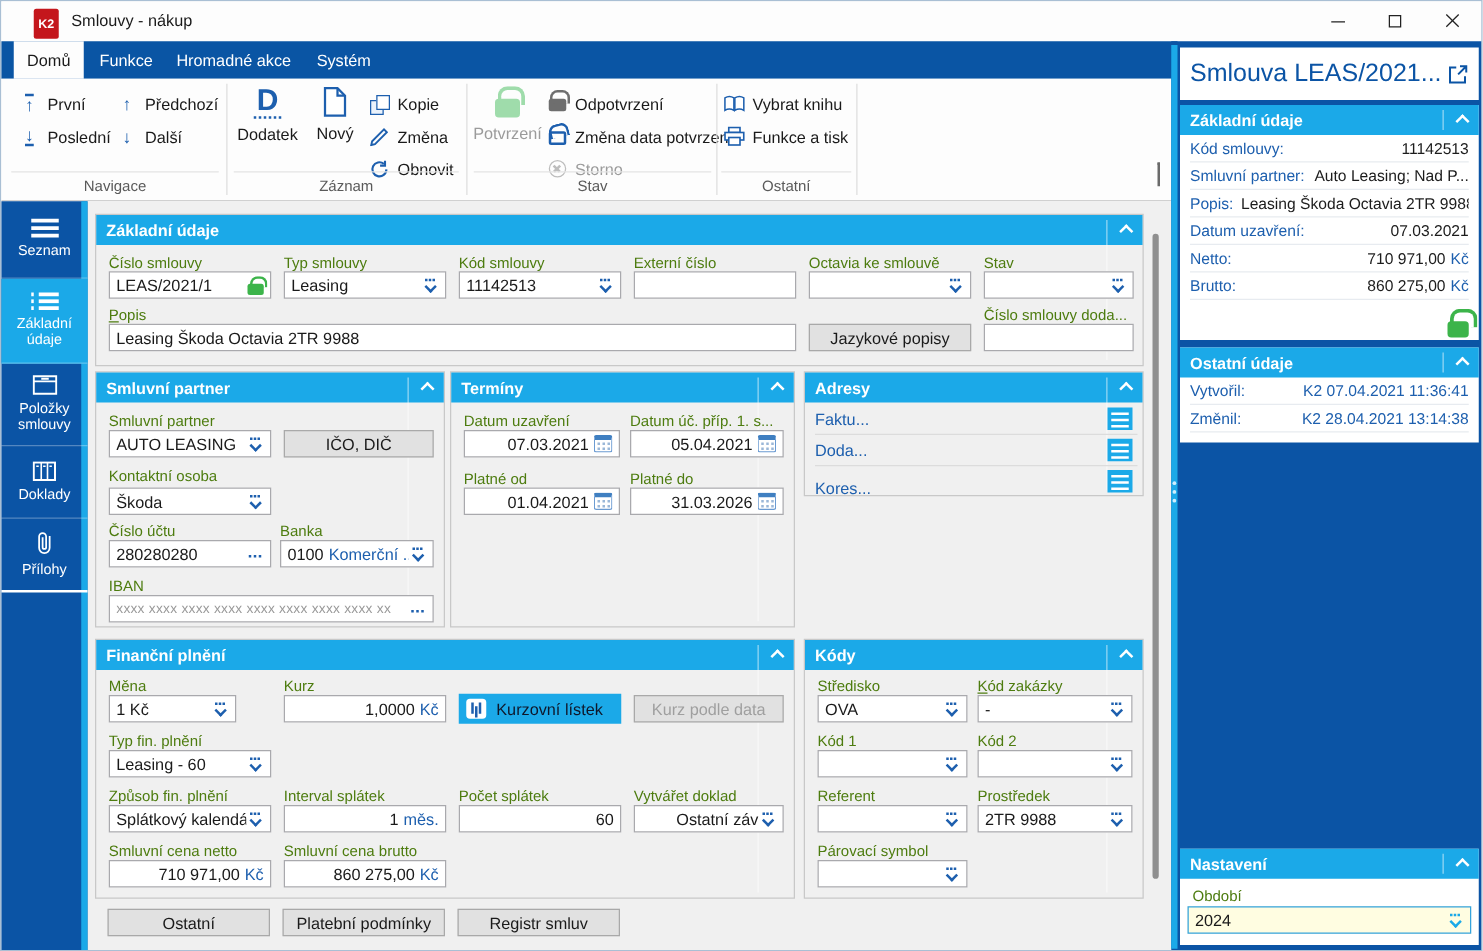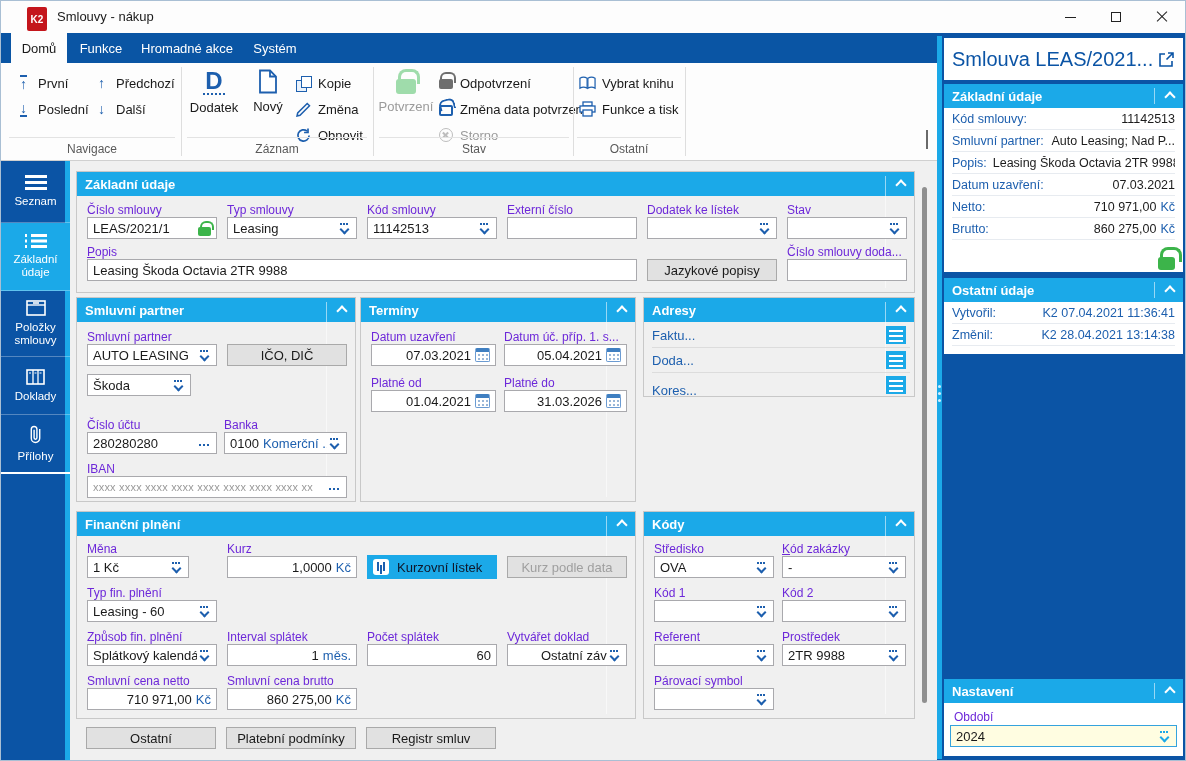--- a/index.html
+++ b/index.html
@@ -70,21 +70,21 @@
   .ic-dotlist { position:relative; width:22px; height:14px; }
   .ic-dotlist::before { content:""; position:absolute; left:0; top:0; width:2.5px; height:2.5px; background:#fff; box-shadow:0 5.5px #fff, 0 11px #fff; }
   .ic-dotlist::after { content:""; position:absolute; left:6px; top:0; width:16px; height:2.5px; background:#fff; box-shadow:0 5.5px #fff, 0 11px #fff; }
 
   
   .panel { position:absolute; background:#f0f0f0; border:1px solid #c8c8c8; }
   .phdr { position:absolute; left:0; top:0; right:0; height:24px; background:#1ba9e8; color:#fff; font-weight:bold; font-size:13px;
           display:flex; align-items:center; padding-left:8px; }
   .phdr-sep { position:absolute; right:28px; top:4px; bottom:4px; width:1px; background:rgba(255,255,255,.55); }
   .chev-w { position:absolute; right:9px; top:9px; width:8px; height:8px; border-left:2px solid #fff; border-top:2px solid #fff; transform:rotate(45deg); }
-  .lbl { position:absolute; color:#6d28d9; font-size:12px; white-space:nowrap; }
+  .lbl { position:absolute; color:#4d7c0f; font-size:12px; white-space:nowrap; }
   .lbl.ak::first-letter { text-decoration:underline; }
   .inp { position:absolute; height:22px; background:#fff; border:1px solid #a9a9ad; display:flex; align-items:center;
          padding:0 5px; font-size:13px; color:#1a1a1a; overflow:hidden; }
   .inp .val { flex:1; white-space:nowrap; overflow:hidden; }
   .inp.num .val { text-align:right; }
   .unit { color:#1d5fae; margin-left:4px; white-space:nowrap; }
   .ph { color:#9a9a9a; font-size:11px; letter-spacing:.2px; }
   .dd { position:relative; width:14px; height:13px; flex:none; color:#1d5fae; }
   .dd::before { content:""; position:absolute; top:1px; left:3px; width:2px; height:2px; background:currentColor; box-shadow:3px 0 currentColor, 6px 0 currentColor; }
   .dd::after { content:""; position:absolute; top:4px; left:3.5px; width:5px; height:5px; border-right:2px solid; border-bottom:2px solid; transform:rotate(45deg); }
@@ -331,21 +331,21 @@
         </div>
       <div class="lbl" style="left:290px;top:31px;">Kód smlouvy</div>
       <div class="inp" style="left:290px;top:45px;width:130px;">
         <span class="val">11142513</span>
           <span class="dd"></span>
         </div>
       <div class="lbl" style="left:430px;top:31px;">Externí číslo</div>
       <div class="inp" style="left:430px;top:45px;width:130px;">
         <span class="val"></span>
         </div>
-      <div class="lbl" style="left:570px;top:31px;">Dodatek ke lístek</div>
+      <div class="lbl" style="left:570px;top:31px;">Octavia ke smlouvě</div>
       <div class="inp" style="left:570px;top:45px;width:130px;">
         <span class="val"></span>
           <span class="dd"></span>
         </div>
       <div class="lbl" style="left:710px;top:31px;">Stav</div>
       <div class="inp" style="left:710px;top:45px;width:120px;">
         <span class="val"></span>
           <span class="dd"></span>
         </div>
       <div class="lbl ak" style="left:10px;top:73px;">Popis</div>
@@ -365,21 +365,21 @@
         </div>
       <div class="phdr-sep"></div>
         <span class="chev-w"></span>
       <div class="lbl" style="left:10px;top:32px;">Smluvní partner</div>
       <div class="inp" style="left:10px;top:46px;width:130px;">
         <span class="val">AUTO LEASING</span>
           <span class="dd"></span>
         </div>
       <div class="btn" style="left:150px;top:46px;width:120px;">IČO, DIČ</div>
       <div class="lbl" style="left:10px;top:76px;">Kontaktní osoba</div>
-      <div class="inp" style="left:10px;top:76px;width:104px;gap:36px;">
+      <div class="inp" style="left:10px;top:92px;width:130px;gap:36px;">
         <span class="val">Škoda</span>
           <span class="dd"></span>
         </div>
       <div class="lbl" style="left:10px;top:120px;">Číslo účtu</div>
       <div class="lbl" style="left:147px;top:120px;">Banka</div>
       <div class="inp" style="left:10px;top:134px;width:130px;">
         <span class="val">280280280</span>
           <span class="more"></span>
         </div>
       <div class="inp" style="left:147px;top:134px;width:123px;">

